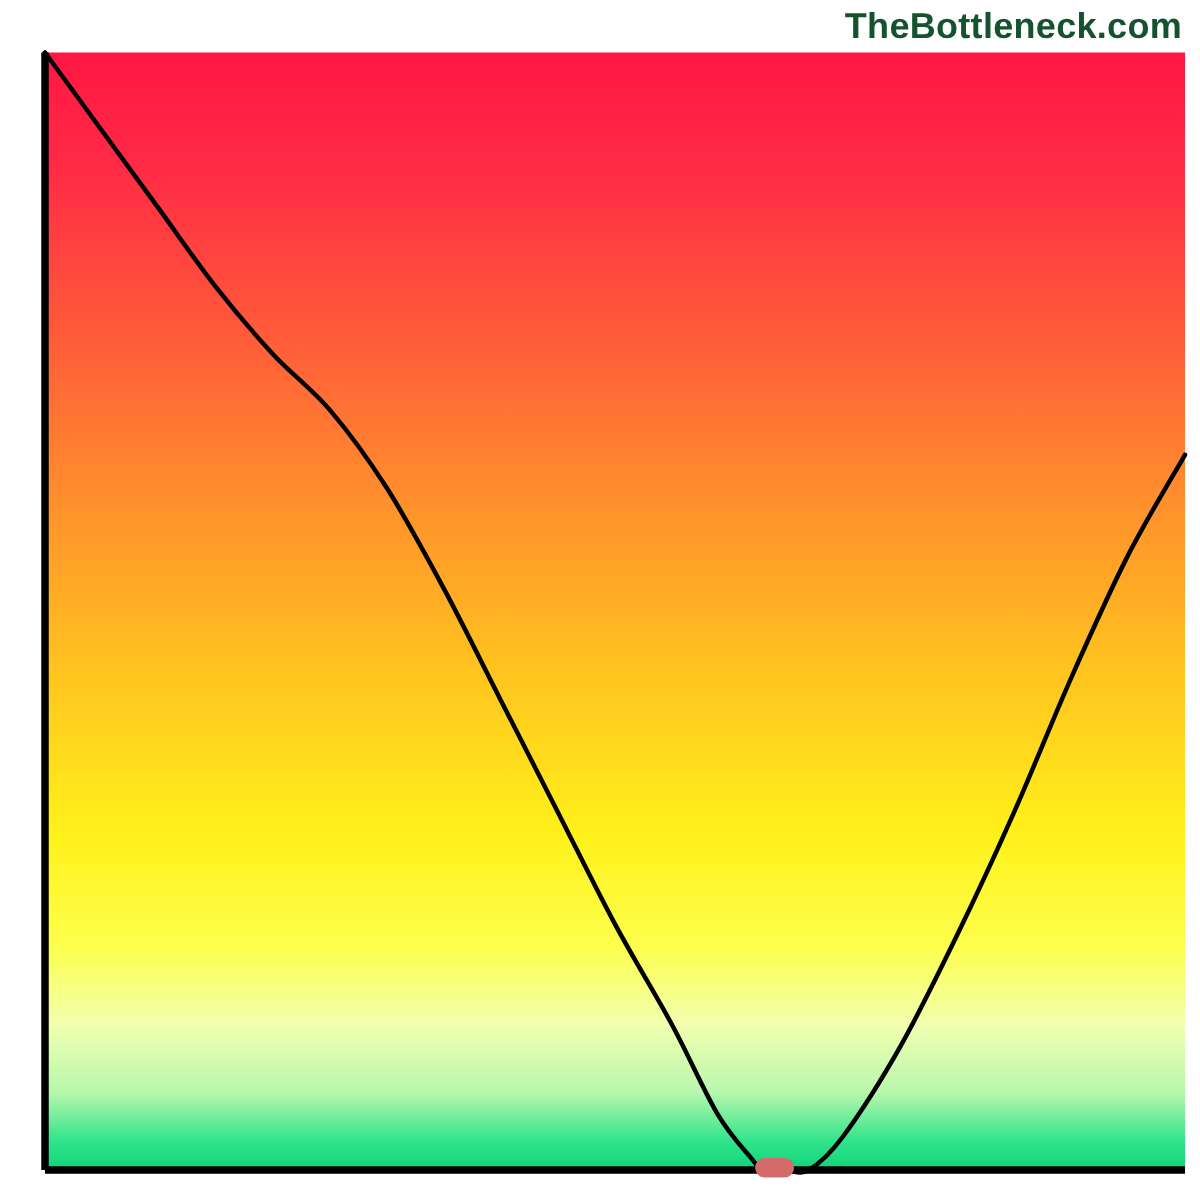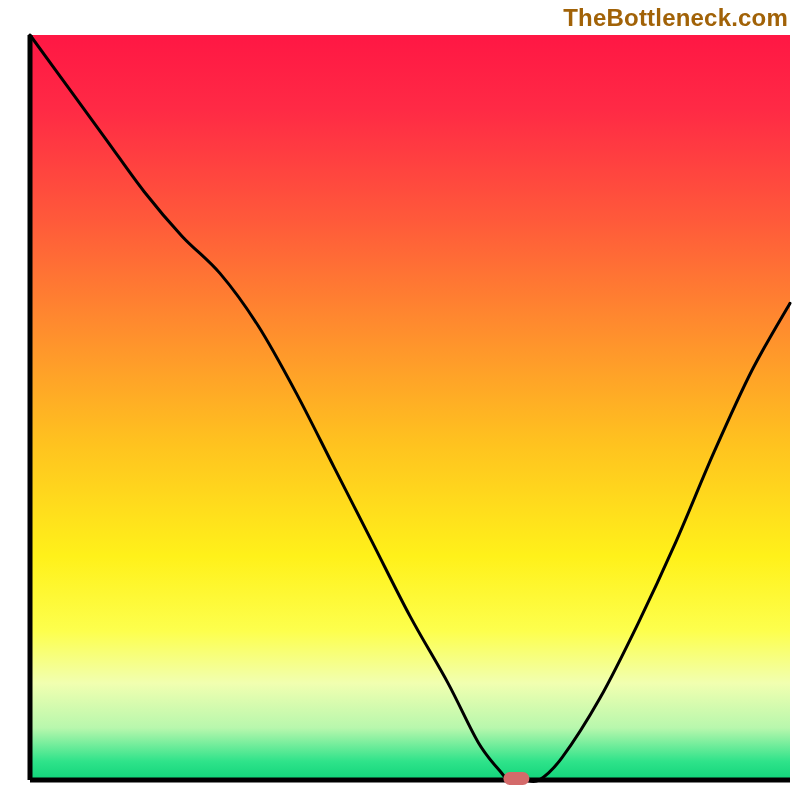--- a/index.html
+++ b/index.html
@@ -14,21 +14,21 @@
     position: absolute;
     left: 0; top: 0;
     width: 800px; height: 800px;
   }
   .watermark {
     position: absolute;
     top: 4px;
     right: 12px;
     font-size: 24px;
     font-weight: 600;
-    color: #a16207;
+    color: #14532d;
     letter-spacing: 0.2px;
   }
   svg { display: block; }
 </style>
 </head>
 <body>
 
 <div class="frame">
   <svg id="chart" width="800" height="800" viewBox="0 0 800 800">
       <defs>

